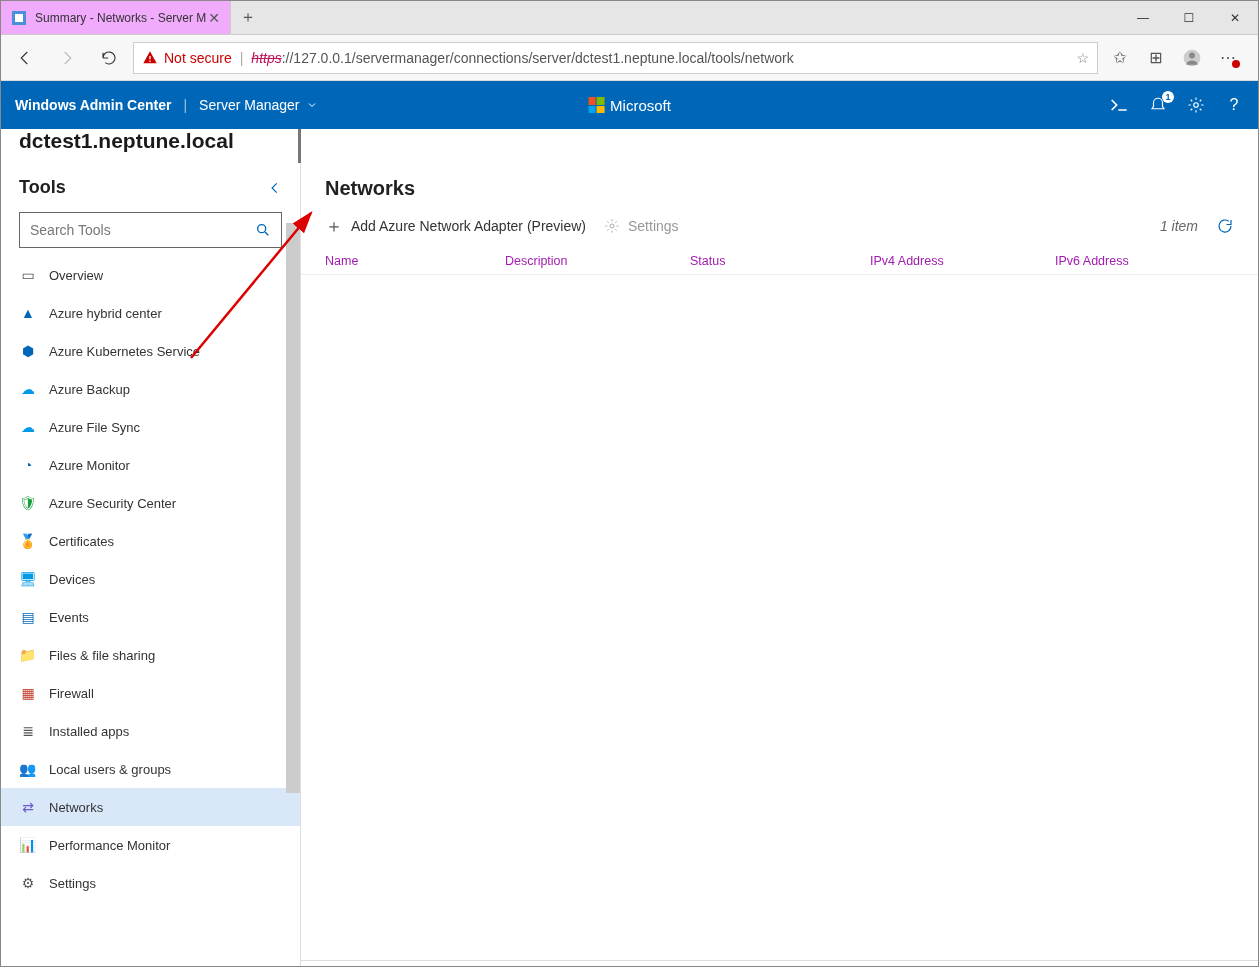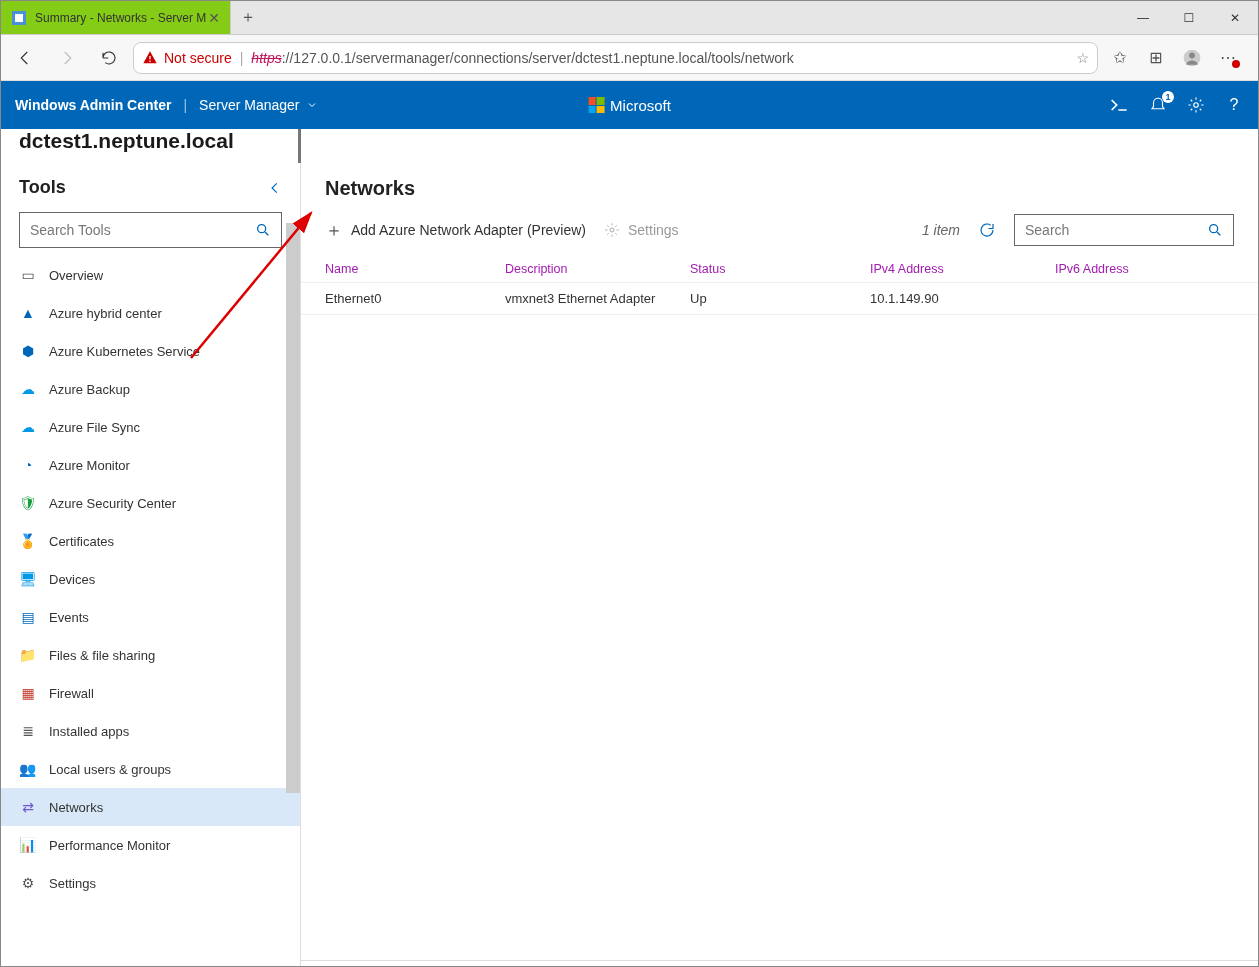--- a/index.html
+++ b/index.html
@@ -1,31 +1,31 @@
 <!DOCTYPE html>
 <html><head>
 <meta charset="utf-8">
 <style>
 * { margin: 0; padding: 0; box-sizing: border-box; font-family: "Segoe UI", Arial, sans-serif; }
 body { width: 1259px; height: 967px; background: #fff; overflow: hidden; border: 1px solid #888; }
 
 
 .titlebar { height: 34px; background: #e6e6e6; display: flex; align-items: stretch; border-bottom: 1px solid #ccc; }
-.tab { display: flex; align-items: center; background: #84cc16; border-right: 1px solid #ccc; padding: 0 10px 0 10px; min-width: 230px; font-size: 12px; color: #333; position: relative; }
+.tab { display: flex; align-items: center; background: #f0abfc; border-right: 1px solid #ccc; padding: 0 10px 0 10px; min-width: 230px; font-size: 12px; color: #333; position: relative; }
 .tab .favicon { width: 16px; height: 16px; margin-right: 8px; display:inline-flex; align-items:center; justify-content:center;}
 .tab .tabclose { margin-left: auto; font-size: 14px; color: #555; }
 .newtab { width: 34px; display:flex; align-items:center; justify-content:center; font-size:16px; color:#555;}
 .winbuttons { margin-left: auto; display: flex; }
 .winbtn { width: 46px; display: flex; align-items: center; justify-content: center; font-size: 12px; color: #333; }
 
 
 .urlbar { height: 46px; background: #f7f7f7; display: flex; align-items: center; padding: 0 6px; gap: 6px; border-bottom: 1px solid #ddd;}
 .navbtn { width: 36px; height: 36px; display:flex; align-items:center; justify-content:center; color:#555; border-radius:4px;}
 .navbtn.dis { color: #bbb; }
-.urlfield { flex: 1; height: 32px; background: #fff; border: 1px solid #ccc; border-radius: 8px; display: flex; align-items: center; padding: 0 8px; font-size: 14px; gap: 8px; }
+.urlfield { flex: 1; height: 32px; background: #fff; border: 1px solid #ccc; border-radius: 0; display: flex; align-items: center; padding: 0 8px; font-size: 14px; gap: 8px; }
 .urlfield .warn { color: #c00; display:flex; align-items:center; gap:6px; font-size:14px;}
 .urlfield .divider { color:#aaa; }
 .urltext { color: #555; }
 .urltext .https { color: #be185d; text-decoration: line-through; font-style: italic; }
 .urlfield .star { margin-left:auto; color:#777;}
 .righticons { display:flex; align-items:center; gap:4px; padding-right:8px;}
 .righticons .ic { width:32px; height:32px; display:flex; align-items:center; justify-content:center; color:#555;}
 .dots { position:relative; }
 .dots::after{content:""; position:absolute; bottom:6px; right:4px; width:8px;height:8px; background:#c00; border-radius:50%;}
 
@@ -296,47 +296,29 @@
             </svg>
         </span>
         <span>Settings</span>
       </div>
       <span class="itemcount">1 item</span>
       <span class="refreshic">
         <svg width="18" height="18" viewBox="0 0 24 24">
             <path d="M20 12a8 8 0 1 1-3-6.2M20 4v6h-6" stroke="#0067b8" stroke-width="1.6" fill="none"></path>
           </svg>
       </span>
-      <div class="mainsearch">
-        <span style="color:#777;">Search</span>
-        <span class="sic">
-          <svg width="16" height="16" viewBox="0 0 24 24">
-              <circle cx="10" cy="10" r="6" stroke="#0067b8" stroke-width="2" fill="none"></circle>
-              <path d="M15 15l5 5" stroke="#0067b8" stroke-width="2"></path>
-            </svg>
-        </span>
-      </div>
     </div>
 
     <div class="tablehdr">
       <div class="col-name">Name</div>
       <div class="col-desc">Description</div>
       <div class="col-status">Status</div>
       <div class="col-ipv4">IPv4 Address</div>
       <div class="col-ipv6">IPv6 Address</div>
     </div>
-    <div id="tablerows">
-        <div class="tablerow">
-          <div class="col-name">Ethernet0</div>
-          <div class="col-desc">vmxnet3 Ethernet Adapter</div>
-          <div class="col-status">Up</div>
-          <div class="col-ipv4">10.1.149.90</div>
-          <div class="col-ipv6"></div>
-        </div>
-      </div>
 
     <div class="details">
       
       
     </div>
 
     <svg class="redarrow" style="left:-130px; top:30px;" width="200" height="180">
       <defs>
           <marker id="ah" markerWidth="10" markerHeight="10" refX="8" refY="3" orient="auto">
             <path d="M0,0 L0,6 L9,3 z" fill="#d00"></path>

